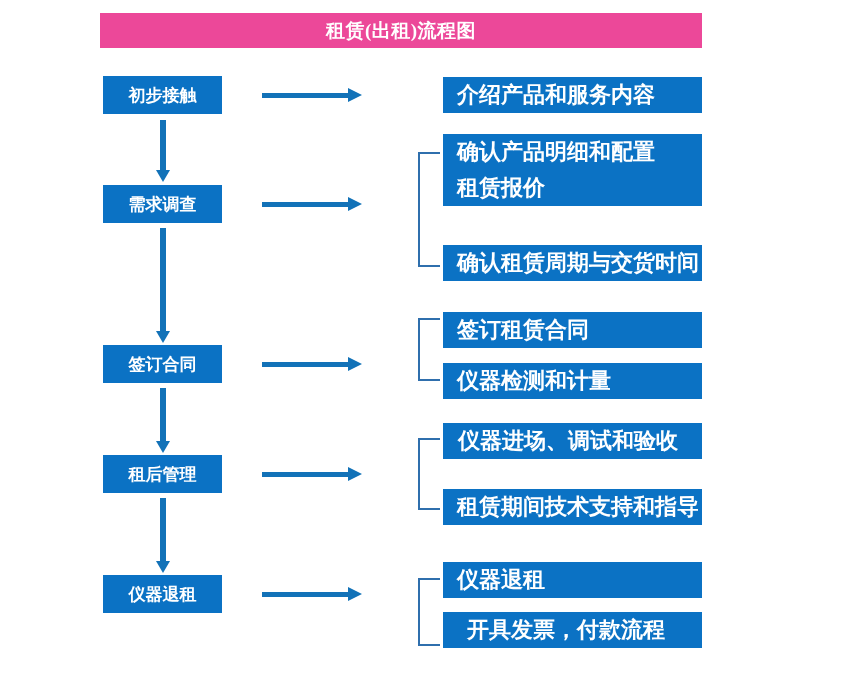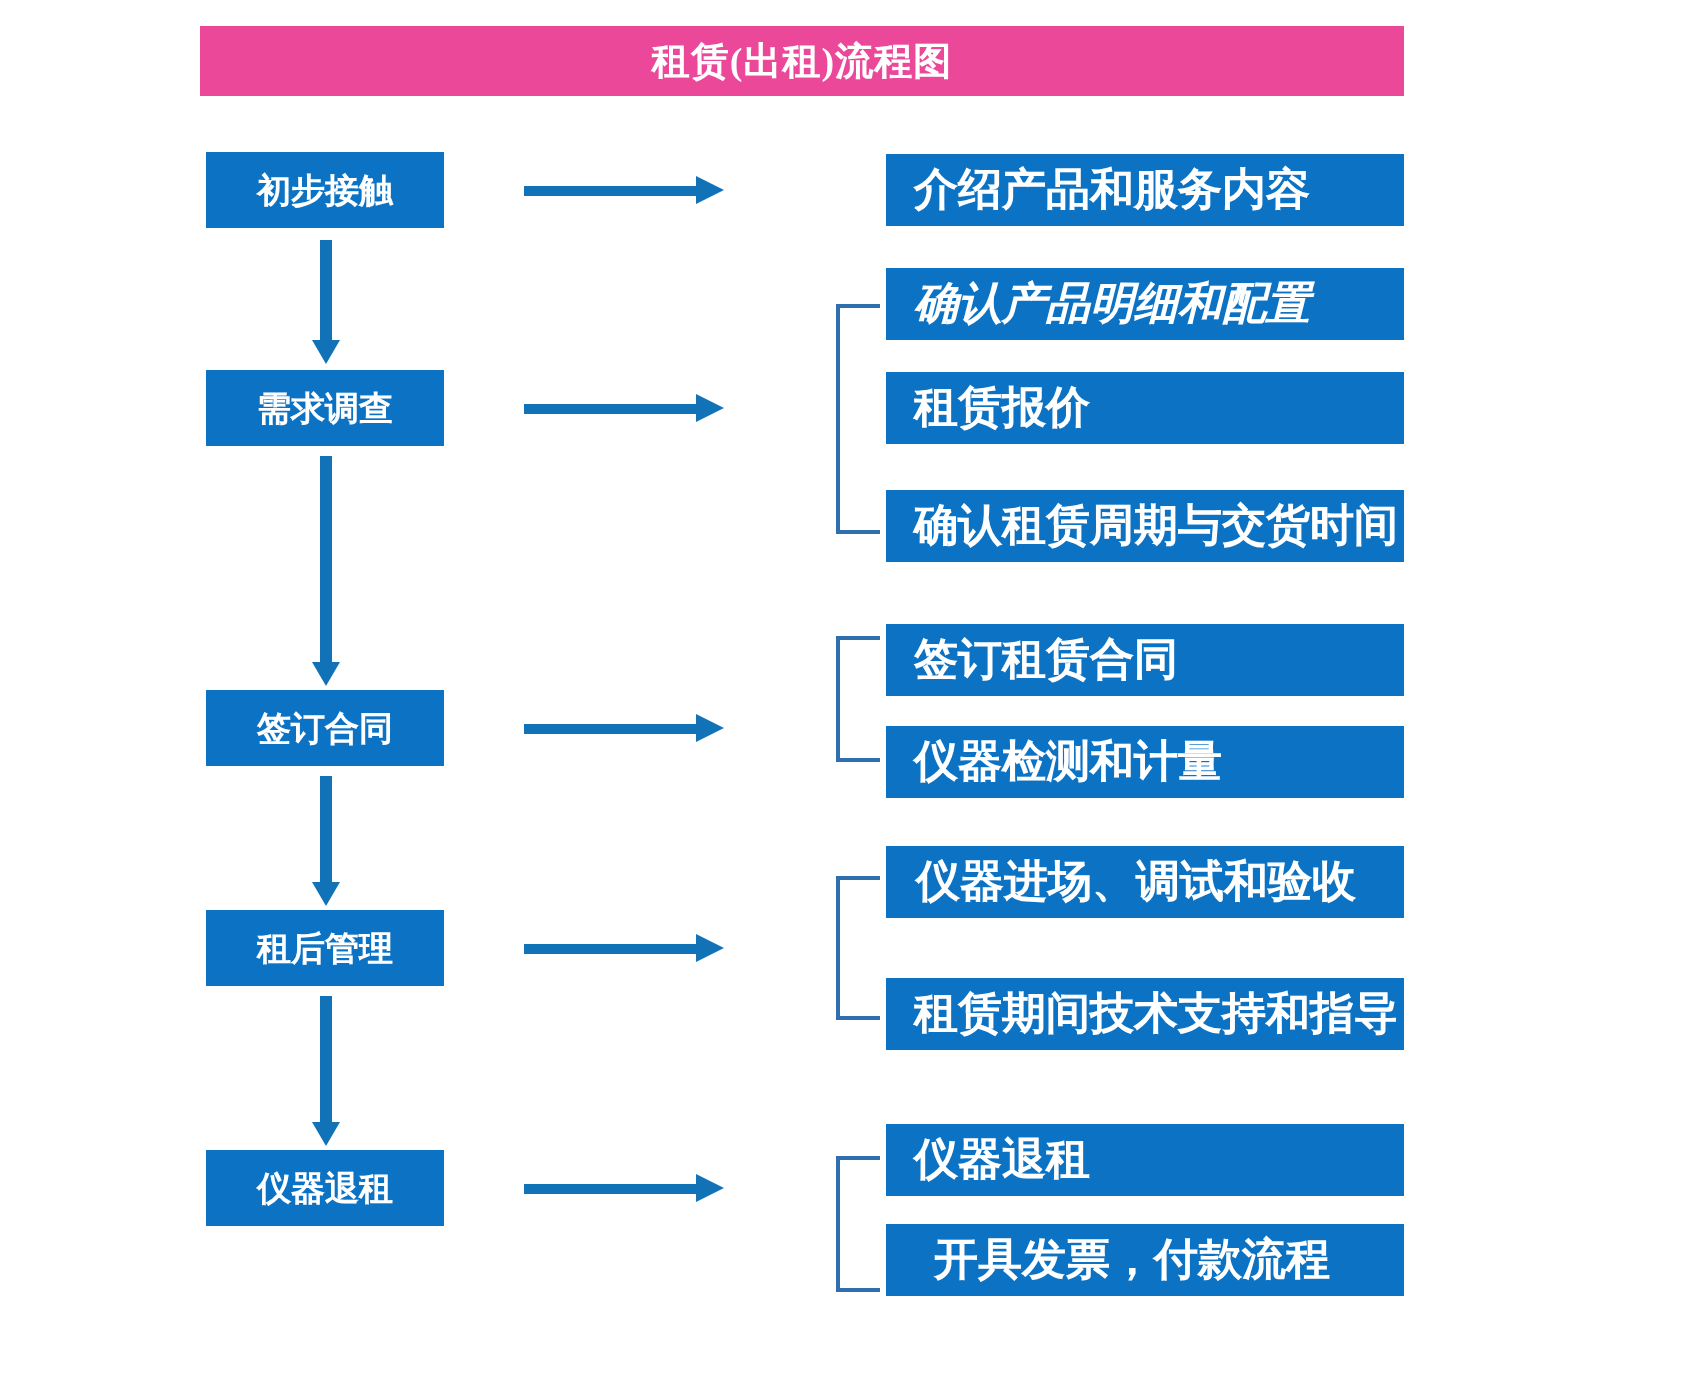--- a/index.html
+++ b/index.html
@@ -181,22 +181,22 @@
   <div class="bracket" style="top:152px; height:115px;"></div>
 
   <div class="bracket" style="top:318px; height:63px;"></div>
 
   <div class="bracket" style="top:438px; height:72px;"></div>
 
   <div class="bracket" style="top:578px; height:68px;"></div>
 
   <div class="box detail" style="top:77px;">介绍产品和服务内容</div>
 
-  <div class="box detail" style="top:134px;font-style:italic;">确认产品明细和配置</div>
-  <div class="box detail" style="top:186px;">租赁报价</div>
+  <div class="box detail" style="top:134px;">确认产品明细和配置</div>
+  <div class="box detail" style="top:170px;">租赁报价</div>
   <div class="box detail" style="top:312px;">签订租赁合同</div>
 
   <div class="box detail" style="top:245px;">确认租赁周期与交货时间</div>
   <div class="box detail" style="top:363px;">仪器检测和计量</div>
 
   <div class="box detail" style="top:423px;padding-left:15px;">仪器进场、调试和验收</div>
   <div class="box detail" style="top:489px;">租赁期间技术支持和指导</div>
 
   <div class="box detail" style="top:562px;">仪器退租</div>
   <div class="box detail" style="top:612px;padding-left:24px;">开具发票，付款流程</div>

